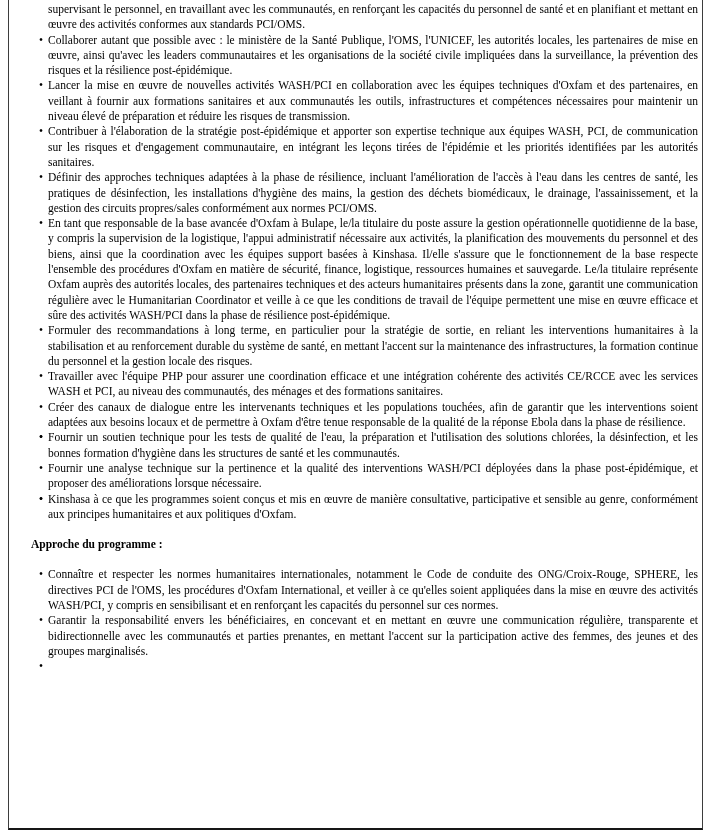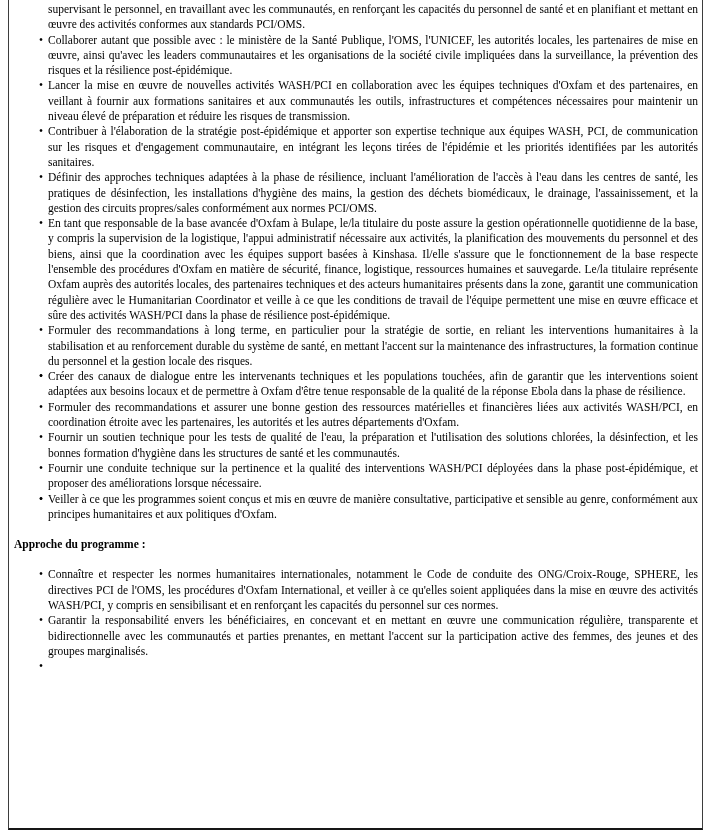--- a/index.html
+++ b/index.html
@@ -54,47 +54,47 @@
     text-align: justify;
   }
   ul.bullets li .marker {
     position: absolute;
     left: 25px;
     top: 0;
     font-size: 11.5px;
   }
   .section-heading {
     font-weight: bold;
-    margin: 15px 0 15px 0;
+    margin: 15px 0 15px 17px;
     text-align: left;
   }
 </style>
 </head>
 <body>
 
 <div class="viewport">
   <div class="page-frame"></div>
   <div class="content">
 
     <p class="continuation">supervisant le personnel, en travaillant avec les communautés, en renforçant les capacités du personnel de santé et en planifiant et mettant en œuvre des activités conformes aux standards PCI/OMS.</p>
 
     <ul class="bullets">
       <li><span class="marker">•</span><span>Collaborer autant que possible avec : le ministère de la Santé Publique, l'OMS, l'UNICEF, les autorités locales, les partenaires de mise en œuvre, ainsi qu'avec les leaders communautaires et les organisations de la société civile impliquées dans la surveillance, la prévention des risques et la résilience post-épidémique.</span></li>
       <li><span class="marker">•</span><span>Lancer la mise en œuvre de nouvelles activités WASH/PCI en collaboration avec les équipes techniques d'Oxfam et des partenaires, en veillant à fournir aux formations sanitaires et aux communautés les outils, infrastructures et compétences nécessaires pour maintenir un niveau élevé de préparation et réduire les risques de transmission.</span></li>
       <li><span class="marker">•</span><span>Contribuer à l'élaboration de la stratégie post-épidémique et apporter son expertise technique aux équipes WASH, PCI, de communication sur les risques et d'engagement communautaire, en intégrant les leçons tirées de l'épidémie et les priorités identifiées par les autorités sanitaires.</span></li>
       <li><span class="marker">•</span><span>Définir des approches techniques adaptées à la phase de résilience, incluant l'amélioration de l'accès à l'eau dans les centres de santé, les pratiques de désinfection, les installations d'hygiène des mains, la gestion des déchets biomédicaux, le drainage, l'assainissement, et la gestion des circuits propres/sales conformément aux normes PCI/OMS.</span></li>
       <li><span class="marker">•</span><span>En tant que responsable de la base avancée d'Oxfam à Bulape, le/la titulaire du poste assure la gestion opérationnelle quotidienne de la base, y compris la supervision de la logistique, l'appui administratif nécessaire aux activités, la planification des mouvements du personnel et des biens, ainsi que la coordination avec les équipes support basées à Kinshasa. Il/elle s'assure que le fonctionnement de la base respecte l'ensemble des procédures d'Oxfam en matière de sécurité, finance, logistique, ressources humaines et sauvegarde. Le/la titulaire représente Oxfam auprès des autorités locales, des partenaires techniques et des acteurs humanitaires présents dans la zone, garantit une communication régulière avec le Humanitarian Coordinator et veille à ce que les conditions de travail de l'équipe permettent une mise en œuvre efficace et sûre des activités WASH/PCI dans la phase de résilience post-épidémique.</span></li>
       <li><span class="marker">•</span><span>Formuler des recommandations à long terme, en particulier pour la stratégie de sortie, en reliant les interventions humanitaires à la stabilisation et au renforcement durable du système de santé, en mettant l'accent sur la maintenance des infrastructures, la formation continue du personnel et la gestion locale des risques.</span></li>
+      <li><span class="marker">•</span><span>Travailler avec l'équipe PHP pour assurer une coordination efficace et une intégration cohérente des activités CE/RCCE avec les services WASH et PCI, au niveau des communautés, des ménages et des formations sanitaires.</span></li>
+      <li><span class="marker">•</span><span>Créer des canaux de dialogue entre les intervenants techniques et les populations touchées, afin de garantir que les interventions soient adaptées aux besoins locaux et de permettre à Oxfam d'être tenue responsable de la qualité de la réponse Ebola dans la phase de résilience.</span></li>
       <li><span class="marker">•</span></li>
-      <li><span class="marker">•</span><span>Créer des canaux de dialogue entre les intervenants techniques et les populations touchées, afin de garantir que les interventions soient adaptées aux besoins locaux et de permettre à Oxfam d'être tenue responsable de la qualité de la réponse Ebola dans la phase de résilience.</span></li>
-      <li><span class="marker">•</span><span>Formuler des recommandations et assurer une bonne gestion des ressources matérielles et financières liées aux activités WASH/PCI, en coordination étroite avec les partenaires, les autorités et les autres départements d'Oxfam.</span></li>
       <li><span class="marker">•</span><span>Fournir un soutien technique pour les tests de qualité de l'eau, la préparation et l'utilisation des solutions chlorées, la désinfection, et les bonnes formation d'hygiène dans les structures de santé et les communautés.</span></li>
-      <li><span class="marker">•</span><span>Fournir une conduite technique sur la pertinence et la qualité des interventions WASH/PCI déployées dans la phase post-épidémique, et proposer des améliorations lorsque nécessaire.</span></li>
+      <li><span class="marker">•</span><span>Fournir une analyse technique sur la pertinence et la qualité des interventions WASH/PCI déployées dans la phase post-épidémique, et proposer des améliorations lorsque nécessaire.</span></li>
       <li><span class="marker">•</span></li>
-      <li><span class="marker">•</span><span>Veiller à ce que les programmes soient conçus et mis en œuvre de manière consultative, participative et sensible au genre, conformément aux principes humanitaires et aux politiques d'Oxfam.</span></li>
+      <li><span class="marker">•</span><span>Kinshasa à ce que les programmes soient conçus et mis en œuvre de manière consultative, participative et sensible au genre, conformément aux principes humanitaires et aux politiques d'Oxfam.</span></li>
     </ul>
 
     <p class="section-heading">Approche du programme :</p>
 
     <ul class="bullets">
       <li><span class="marker">•</span><span>Connaître et respecter les normes humanitaires internationales, notamment le Code de conduite des ONG/Croix-Rouge, SPHERE, les directives PCI de l'OMS, les procédures d'Oxfam International, et veiller à ce qu'elles soient appliquées dans la mise en œuvre des activités WASH/PCI, y compris en sensibilisant et en renforçant les capacités du personnel sur ces normes.</span></li>
       <li><span class="marker">•</span><span>Garantir la responsabilité envers les bénéficiaires, en concevant et en mettant en œuvre une communication régulière, transparente et bidirectionnelle avec les communautés et parties prenantes, en mettant l'accent sur la participation active des femmes, des jeunes et des groupes marginalisés.</span></li>
       <li><span class="marker">•</span></li>
     </ul>
 

